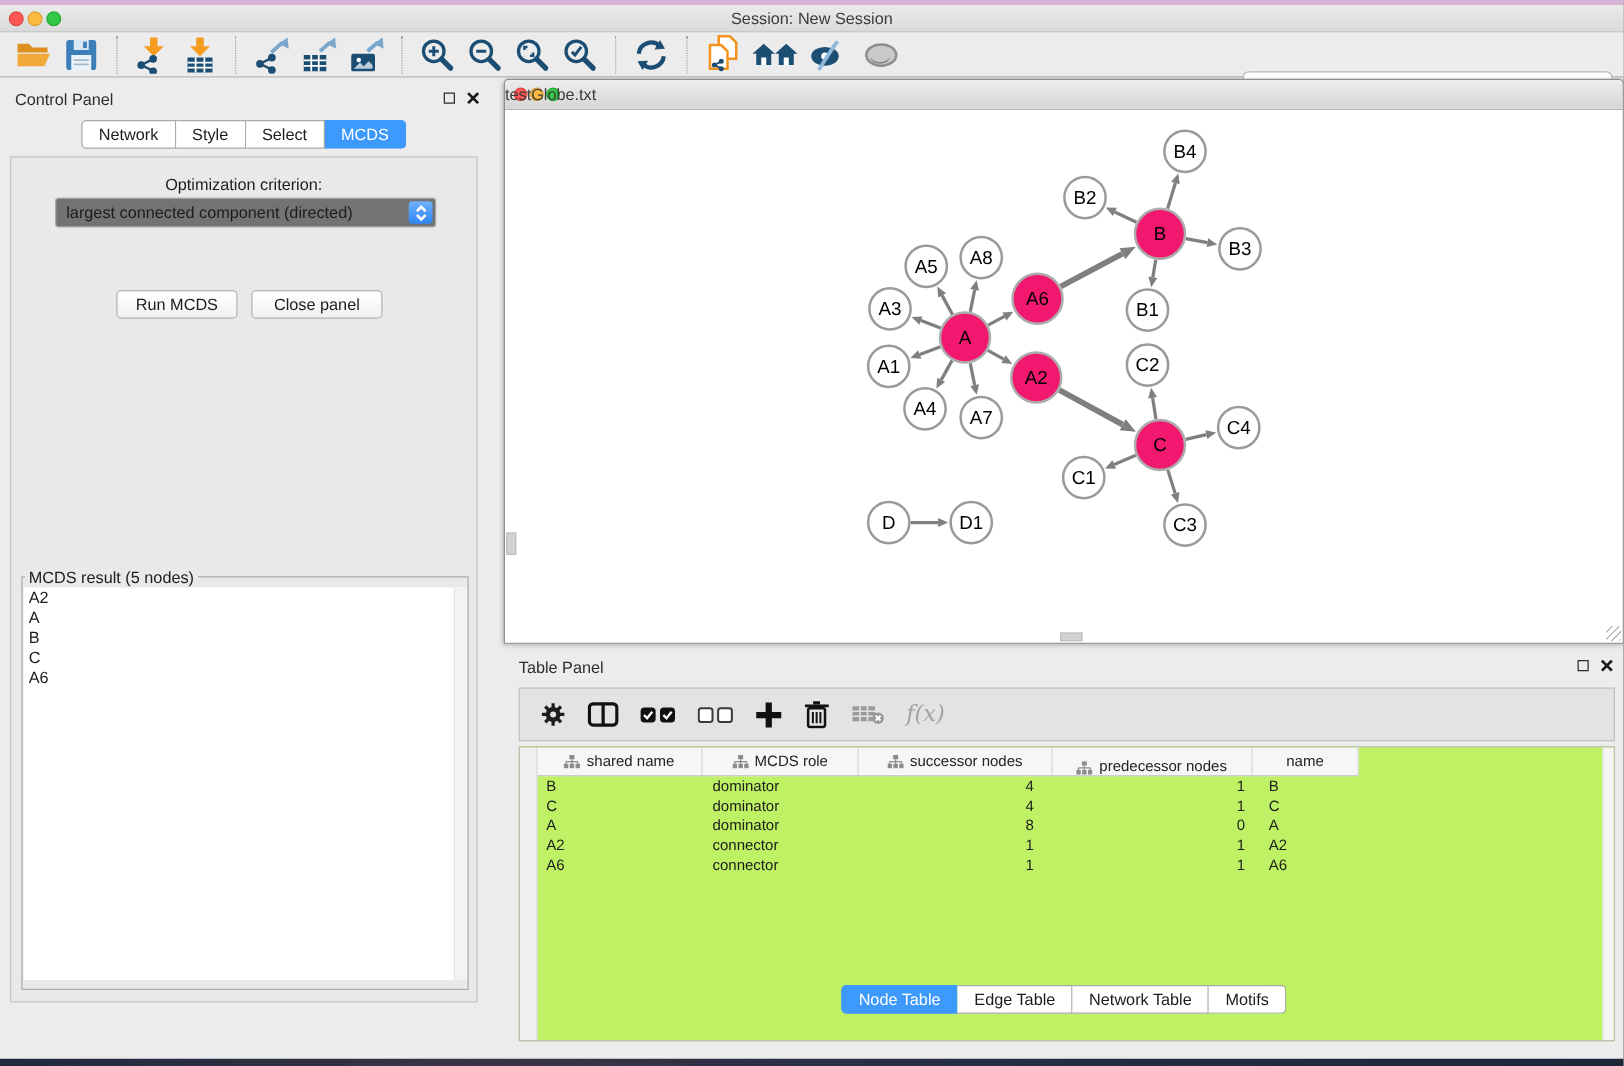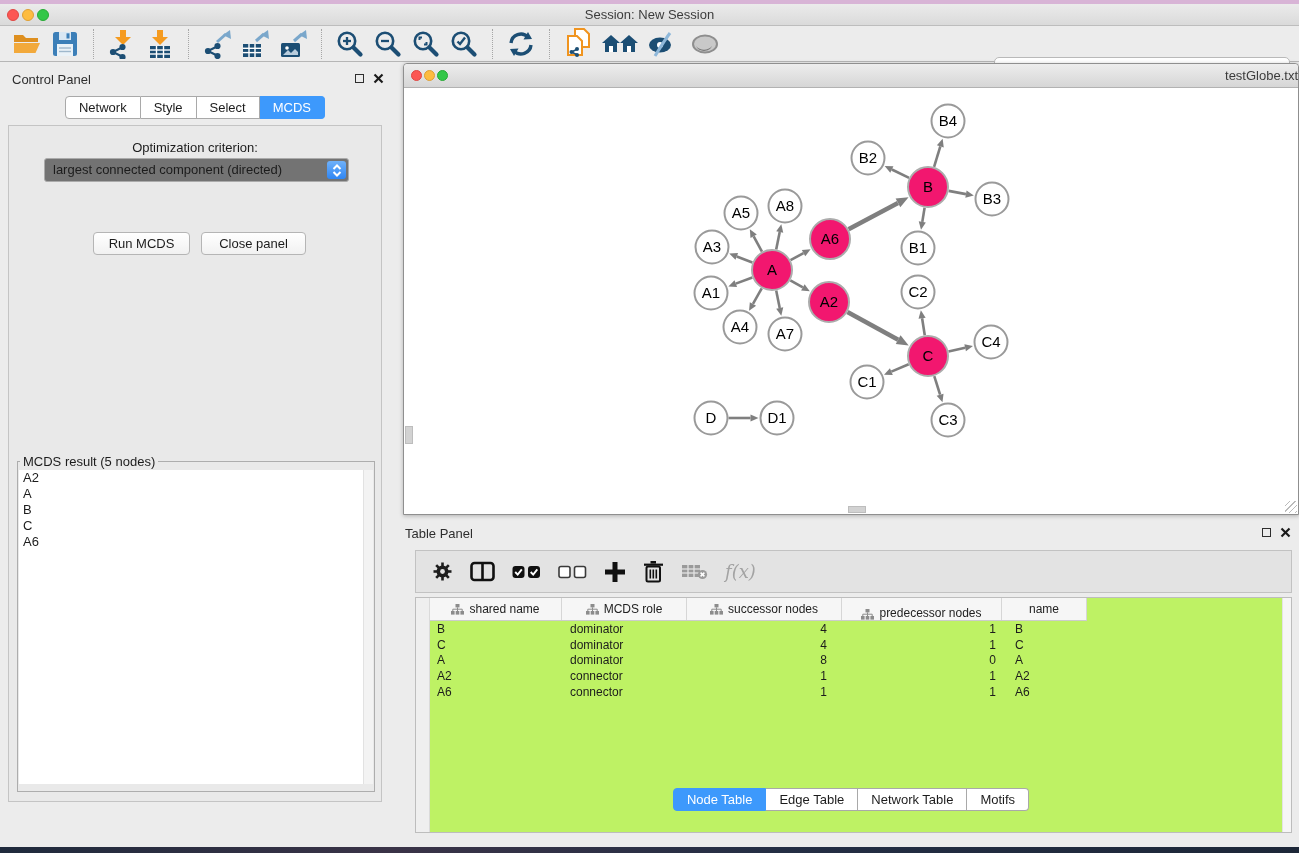--- a/index.html
+++ b/index.html
@@ -59,21 +59,21 @@
   .mcds-list{position:absolute;left:1px;right:1px;top:1px;bottom:1px;background:#fff;overflow:hidden;}
   .mcds-item{font-size:13px;line-height:16px;padding-left:4px;}
   .list-scroll{position:absolute;right:0;top:0;bottom:0;width:9px;background:#F3F3F3;border-left:1px solid #E2E2E2;}
   
   .netwin{left:403px;top:63px;width:896px;height:452px;border:1px solid #8F8F8F;background:#fff;
     box-sizing:border-box;border-radius:4px 4px 0 0;box-shadow:0 1px 4px rgba(0,0,0,.25);}
   .net-titlebar{position:absolute;left:0;top:0;width:100%;height:24px;border-radius:4px 4px 0 0;
     background:linear-gradient(#EDEDED,#D6D6D6);border-bottom:1px solid #B2B2B2;box-sizing:border-box;}
   .net-lights{position:absolute;left:7px;top:6px;display:flex;gap:2px;}
   .net-lights .light{width:11px;height:11px;}
-  .net-title{position:absolute;left:0;right:0;top:4px;text-align:right;font-size:13px;color:#3C3C3C;}
+  .net-title{position:absolute;left:0;right:0;top:4px;text-align:left;font-size:13px;color:#3C3C3C;}
   .net-canvas{position:absolute;left:0;top:24px;width:894px;height:426px;background:#fff;overflow:hidden;}
   .nub-left{position:absolute;left:1px;top:362px;width:6px;height:16px;background:#D2D2D2;border:1px solid #BDBDBD;}
   .nub-bottom{position:absolute;left:444px;bottom:1px;width:16px;height:5px;background:#D2D2D2;border:1px solid #BDBDBD;}
   .resize-corner{position:absolute;right:1px;bottom:1px;width:12px;height:12px;
     background:repeating-linear-gradient(135deg,transparent 0 3px,#BBB 3px 4px);}
   
   .tpanel{left:403px;top:520px;width:896px;height:295px;}
   .tp-toolbar{position:absolute;left:12px;top:30px;width:877px;height:43px;background:#E3E3E3;
     border:1px solid #C2C2C2;box-sizing:border-box;display:flex;align-items:center;padding-left:16px;gap:17px;}
   .tp-ic{display:flex;align-items:center;justify-content:center;}
@@ -413,21 +413,21 @@
           <circle cx="373" cy="330" r="16.5" fill="#FFFFFF" stroke="#9A9A9A" stroke-width="2"></circle>
           <text x="373" y="335" text-anchor="middle" font-size="15" fill="#000000">D1</text>
         </svg>
     </div>
     <div class="nub-left"></div>
     <div class="nub-bottom"></div>
     <div class="resize-corner"></div>
   </div>
 
   <div class="abs tpanel">
-    <span class="panel-title abs" style="left:2px;top:6px">Table Panel</span>
+    <span class="panel-title abs" style="left:12px;top:6px">Table Panel</span>
     <div class="win-icons" style="right:8px;top:7px">
       <span class="float-ic"></span>
       <svg width="11" height="11" viewBox="0 0 11 11">
         <line x1="1.5" y1="1.5" x2="9.5" y2="9.5" stroke="#1A1A1A" stroke-width="2.2"></line>
         <line x1="9.5" y1="1.5" x2="1.5" y2="9.5" stroke="#1A1A1A" stroke-width="2.2"></line>
       </svg>
     </div>
     <div class="tp-toolbar">
       <span class="tp-ic">
         <svg width="21" height="21" viewBox="0 0 21 21">

